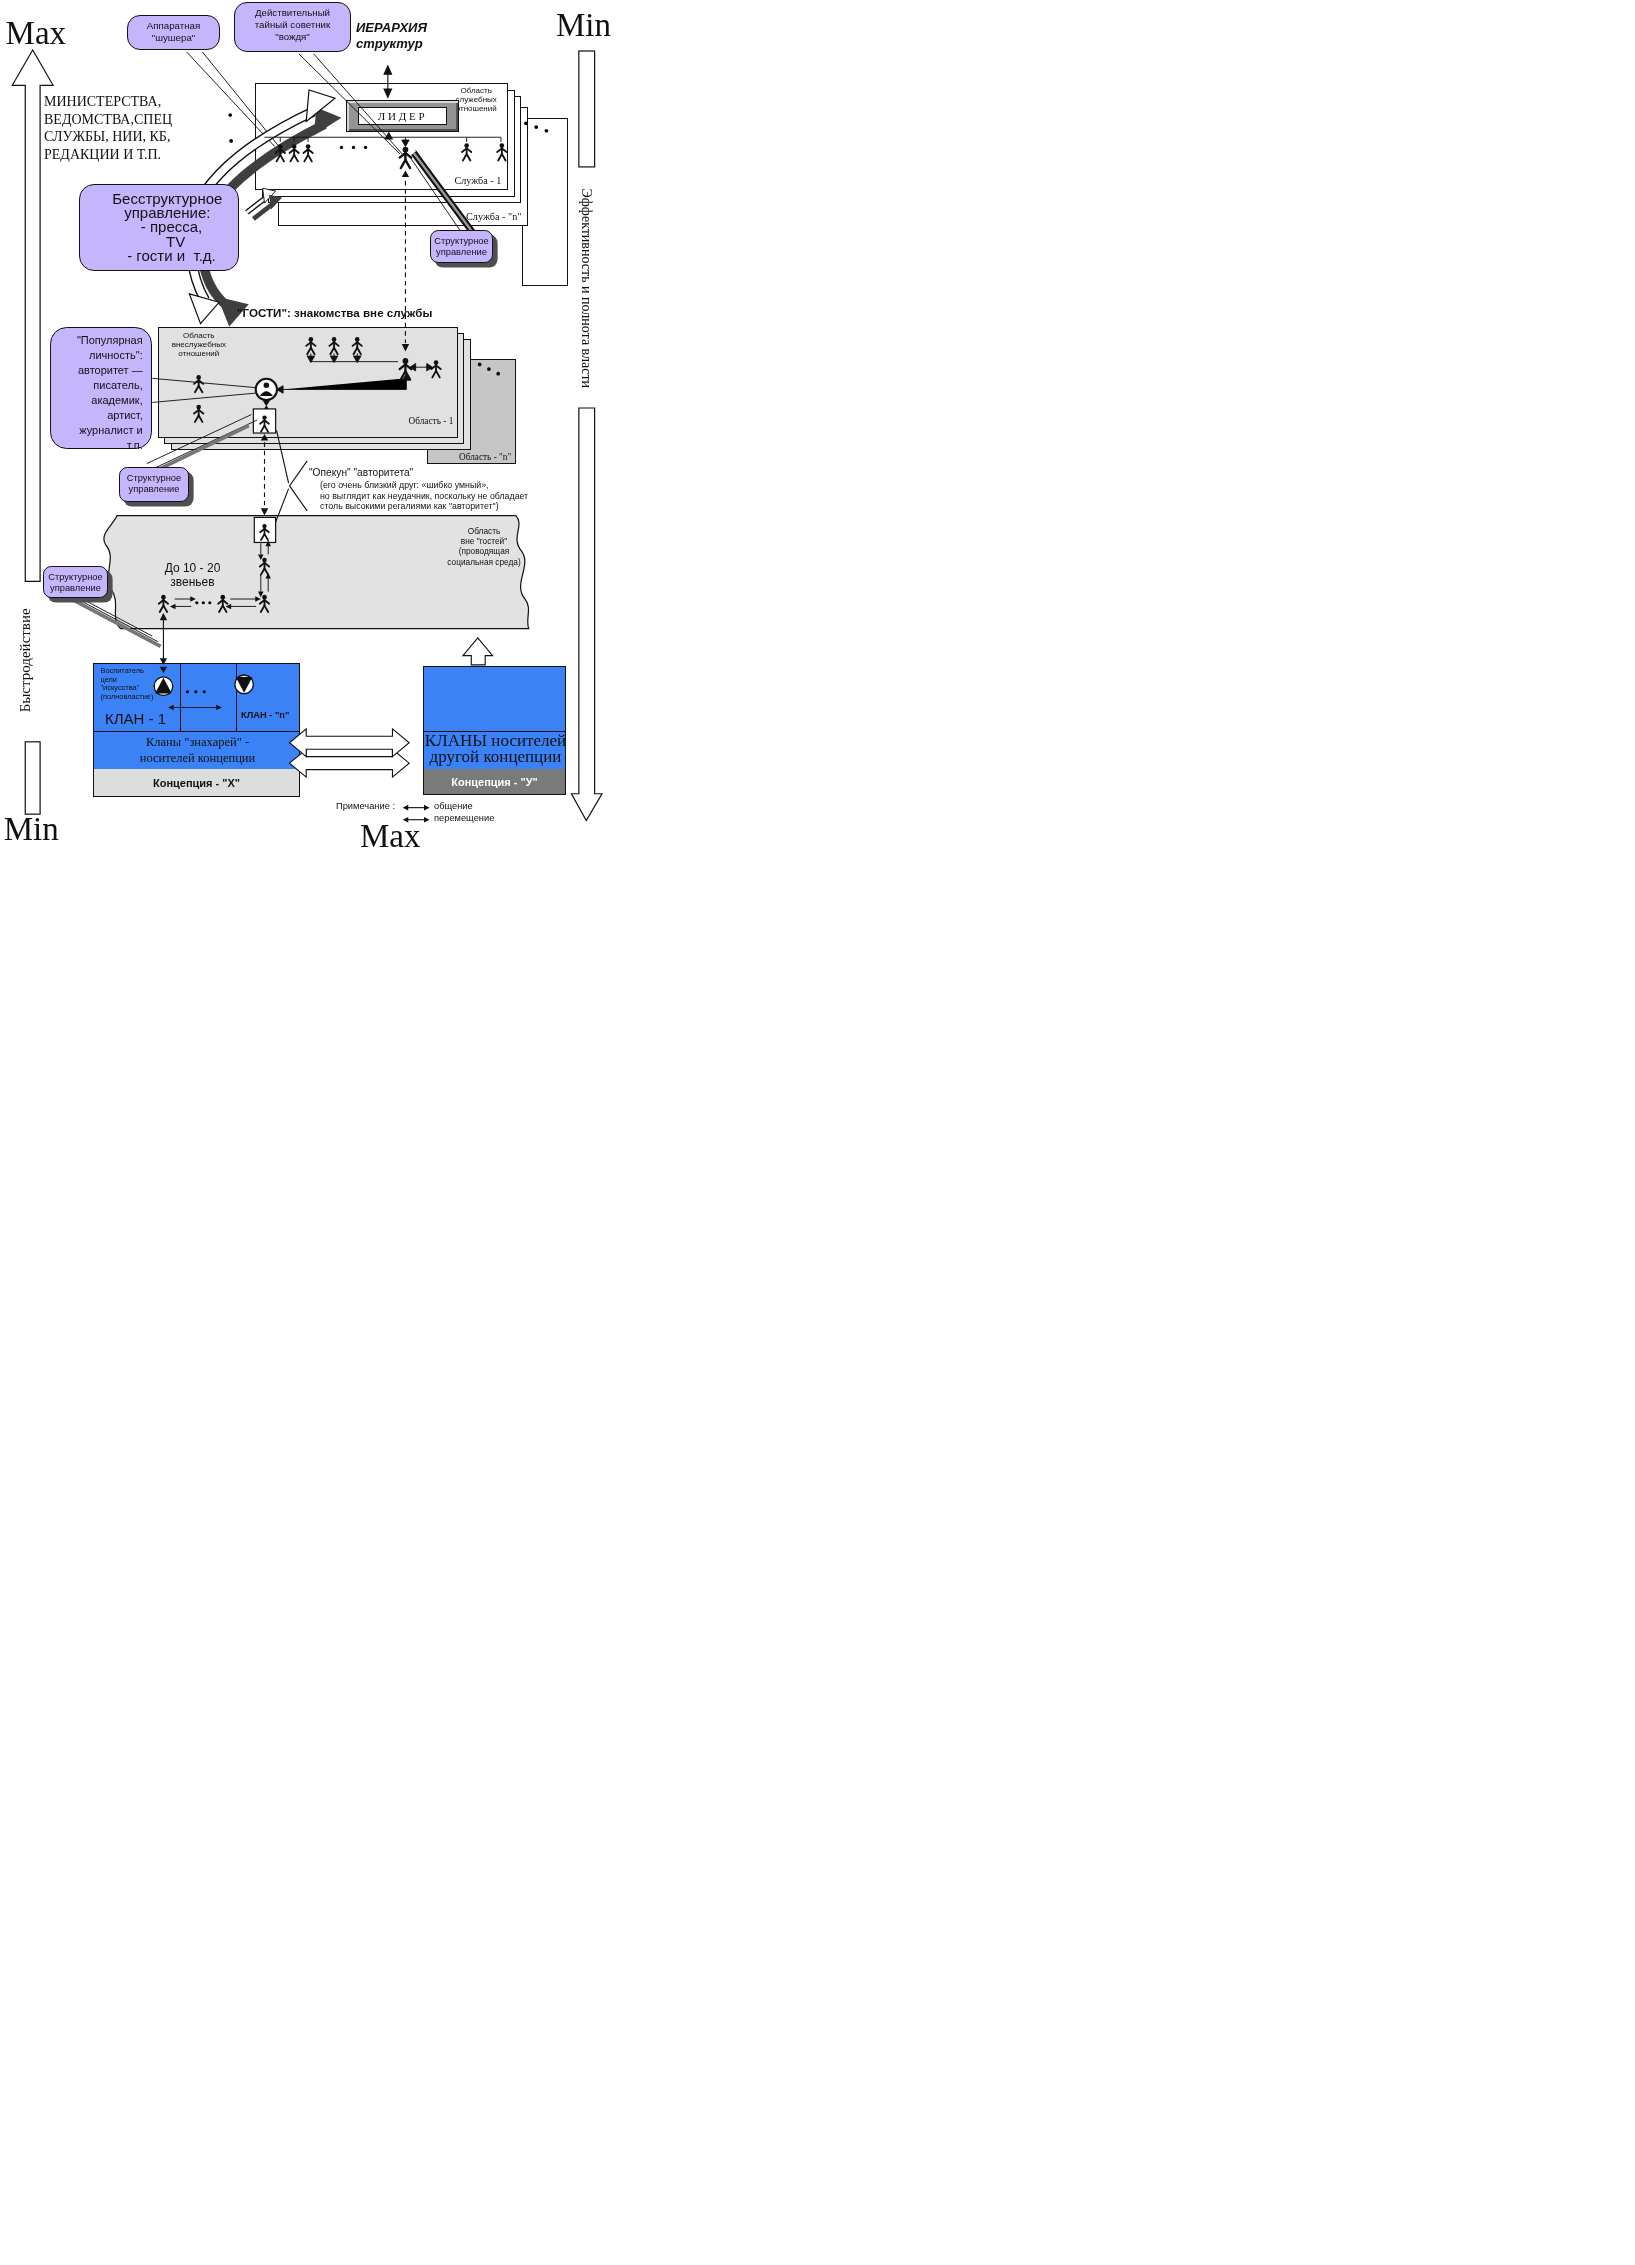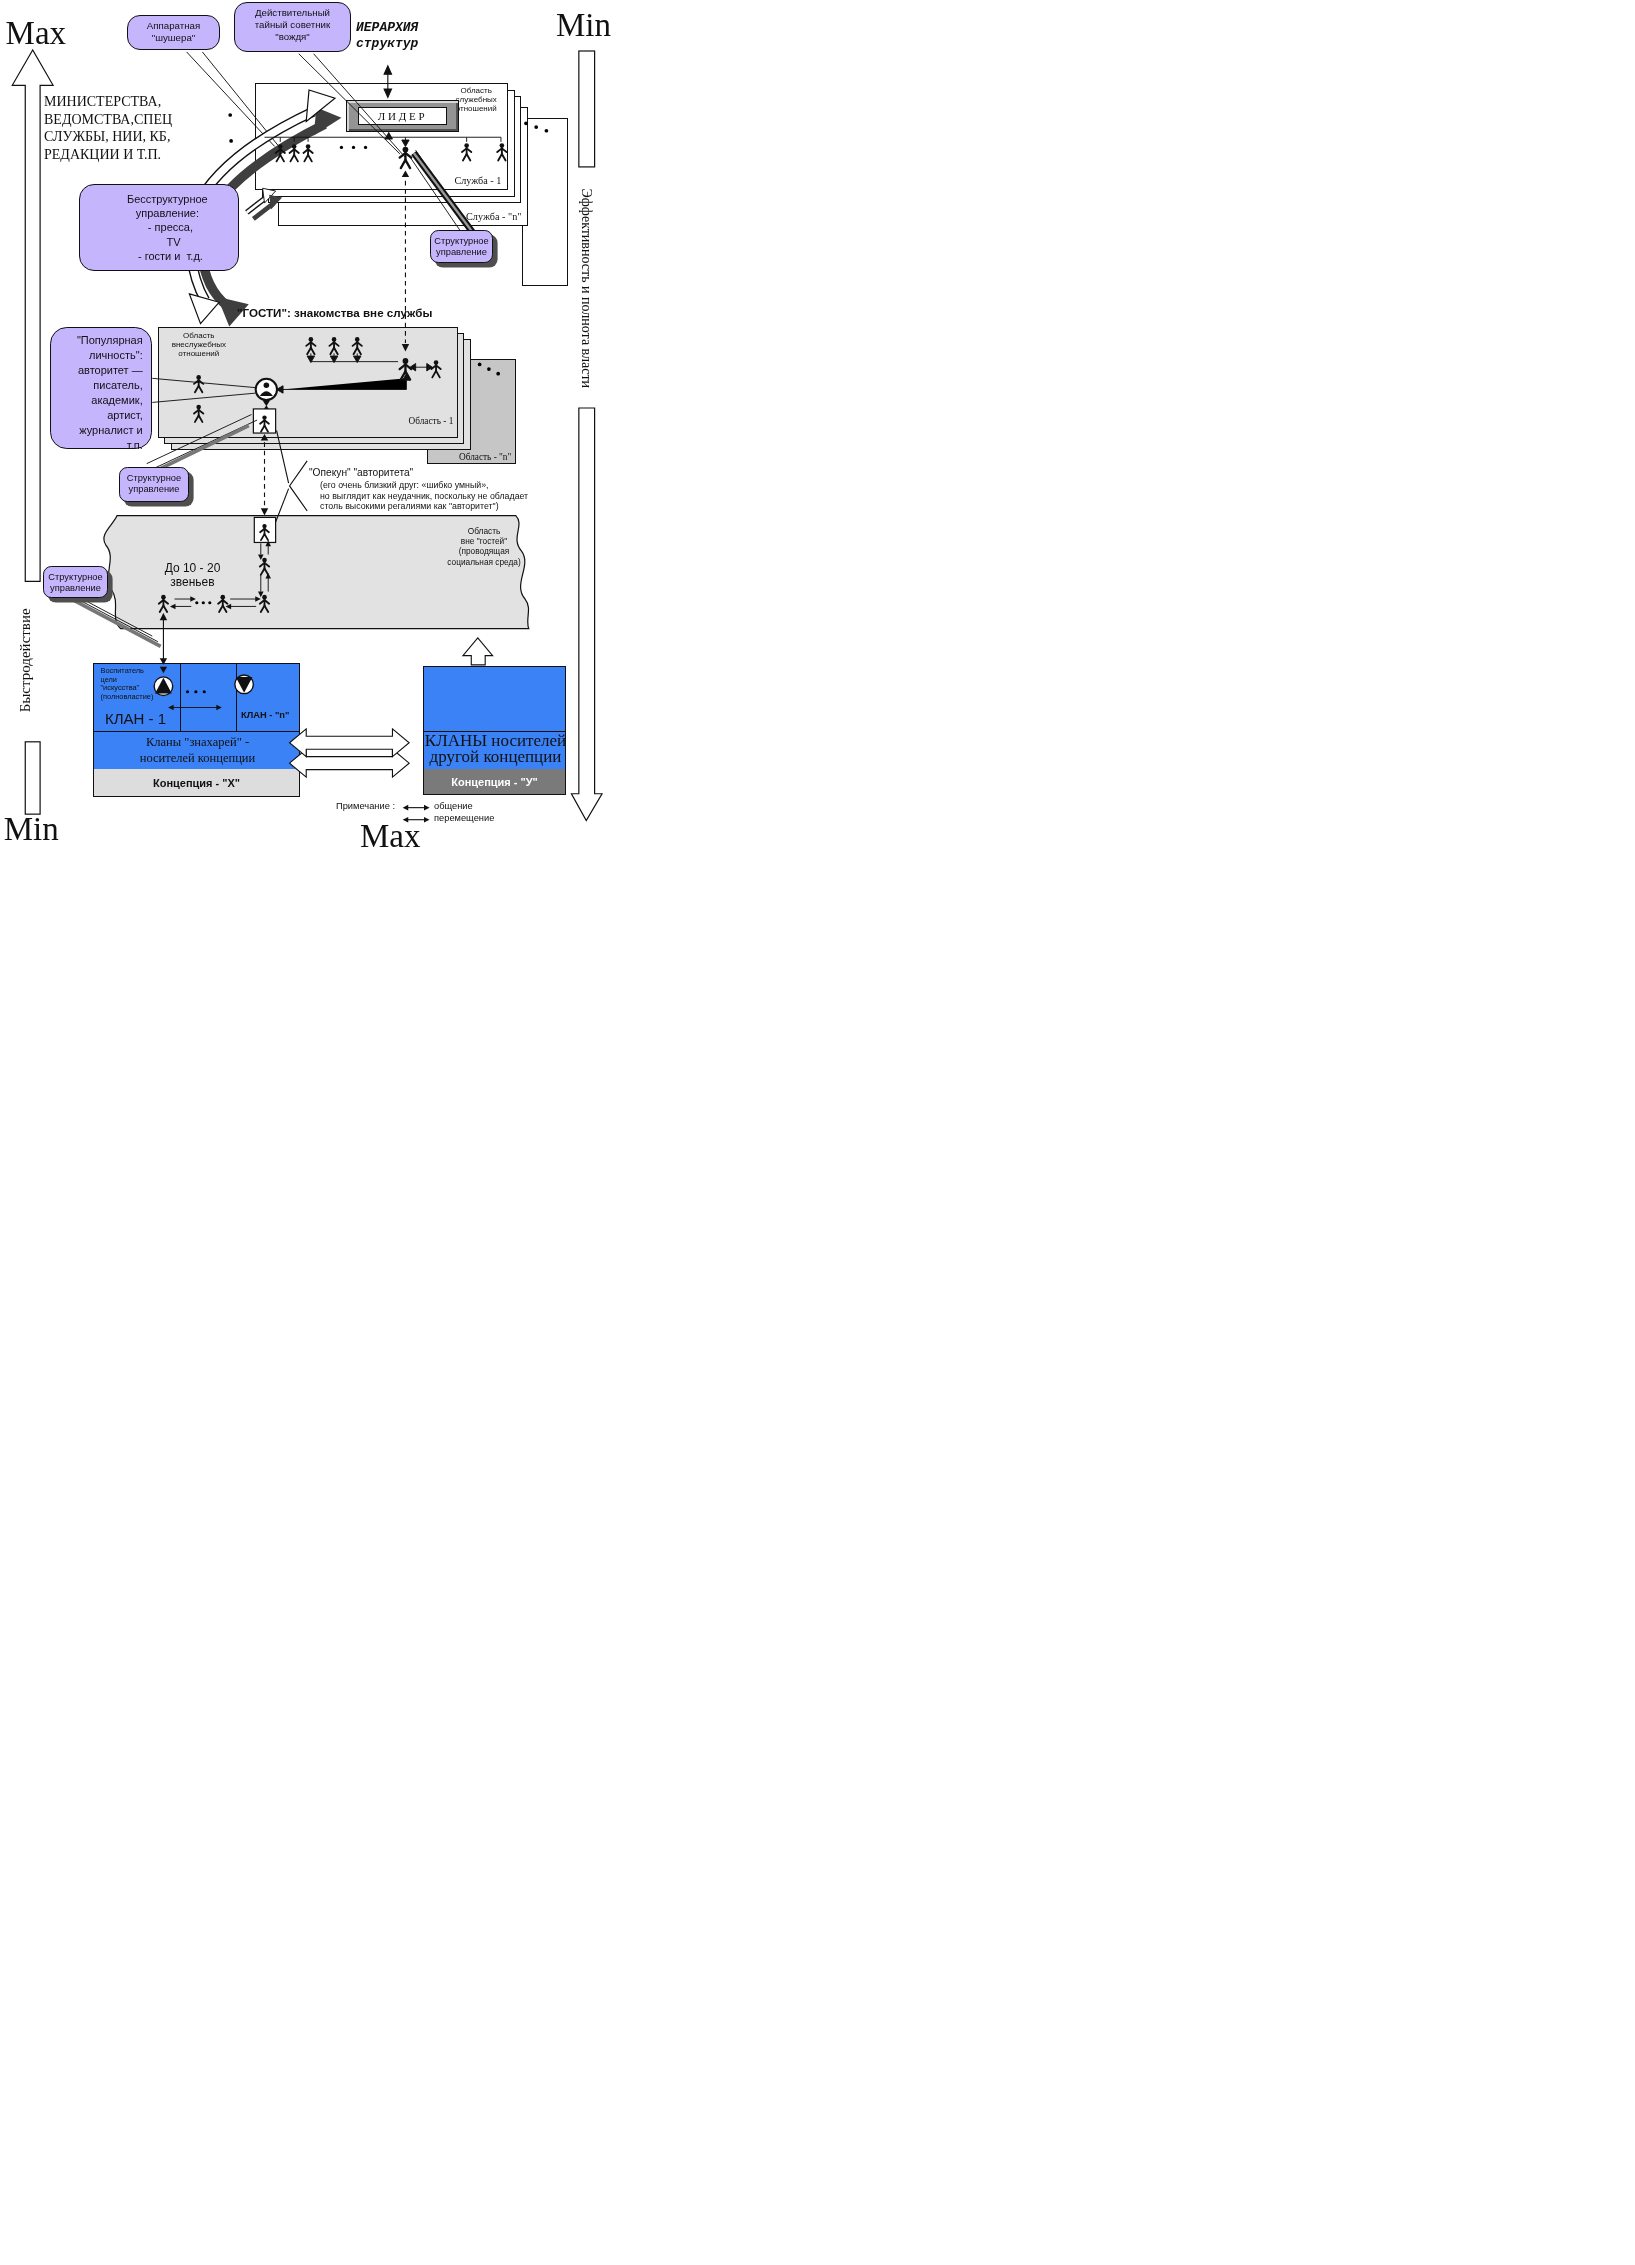--- a/index.html
+++ b/index.html
@@ -318,24 +318,24 @@
       <polygon points="440,881 440,887 434,884" fill="#111"></polygon>
       <polygon points="457,881 457,887 463,884" fill="#111"></polygon>
     </g>
   </svg>
 
   <div class="bubble" style="left:127px;top:15px;width:93px;height:35px;font-size:9.7px;line-height:12px;padding-top:3.7px;white-space:pre-line;">Аппаратная
 "шушера"</div>
   <div class="bubble" style="left:234px;top:1.9px;width:117px;height:50px;font-size:9.7px;line-height:12px;padding-top:3.7px;white-space:pre-line;">Действительный
 тайный советник
 "вождя"</div>
-  <div class="t" style="left:356px;top:20.4px;font-size:13px;line-height:16px;font-weight:bold;font-style:italic;font-family:Liberation Mono, monospace;">ИЕРАРХИЯ
+  <div class="t" style="left:356px;top:20.4px;font-size:13px;line-height:16px;font-weight:bold;font-style:italic;">ИЕРАРХИЯ
 структур</div>
 
-  <div class="bubble pre" style="left:79px;top:184px;width:160px;height:87px;border-radius:15px;font-size:11px;line-height:14.4px;padding:6.5px 0 0 16.7px;">Бесструктурное
+  <div class="bubble pre" style="left:79px;top:184px;width:160px;height:87px;border-radius:15px;font-size:15px;line-height:14.4px;padding:6.5px 0 0 16.7px;">Бесструктурное
 управление:
   - пресса,
     TV
   - гости и  т.д.</div>
 
   <div class="t z3" style="left:237px;top:306px;width:223px;font-size:11.6px;font-weight:bold;">"ГОСТИ": знакомства вне службы</div>
 
   <div class="bubble" style="left:50px;top:327px;width:102px;height:122px;border-radius:16.7px;font-size:11px;line-height:15px;padding:4.6px 8.3px 0 0;text-align:right;white-space:pre-line;">"Популярная
 личность":
 авторитет —

